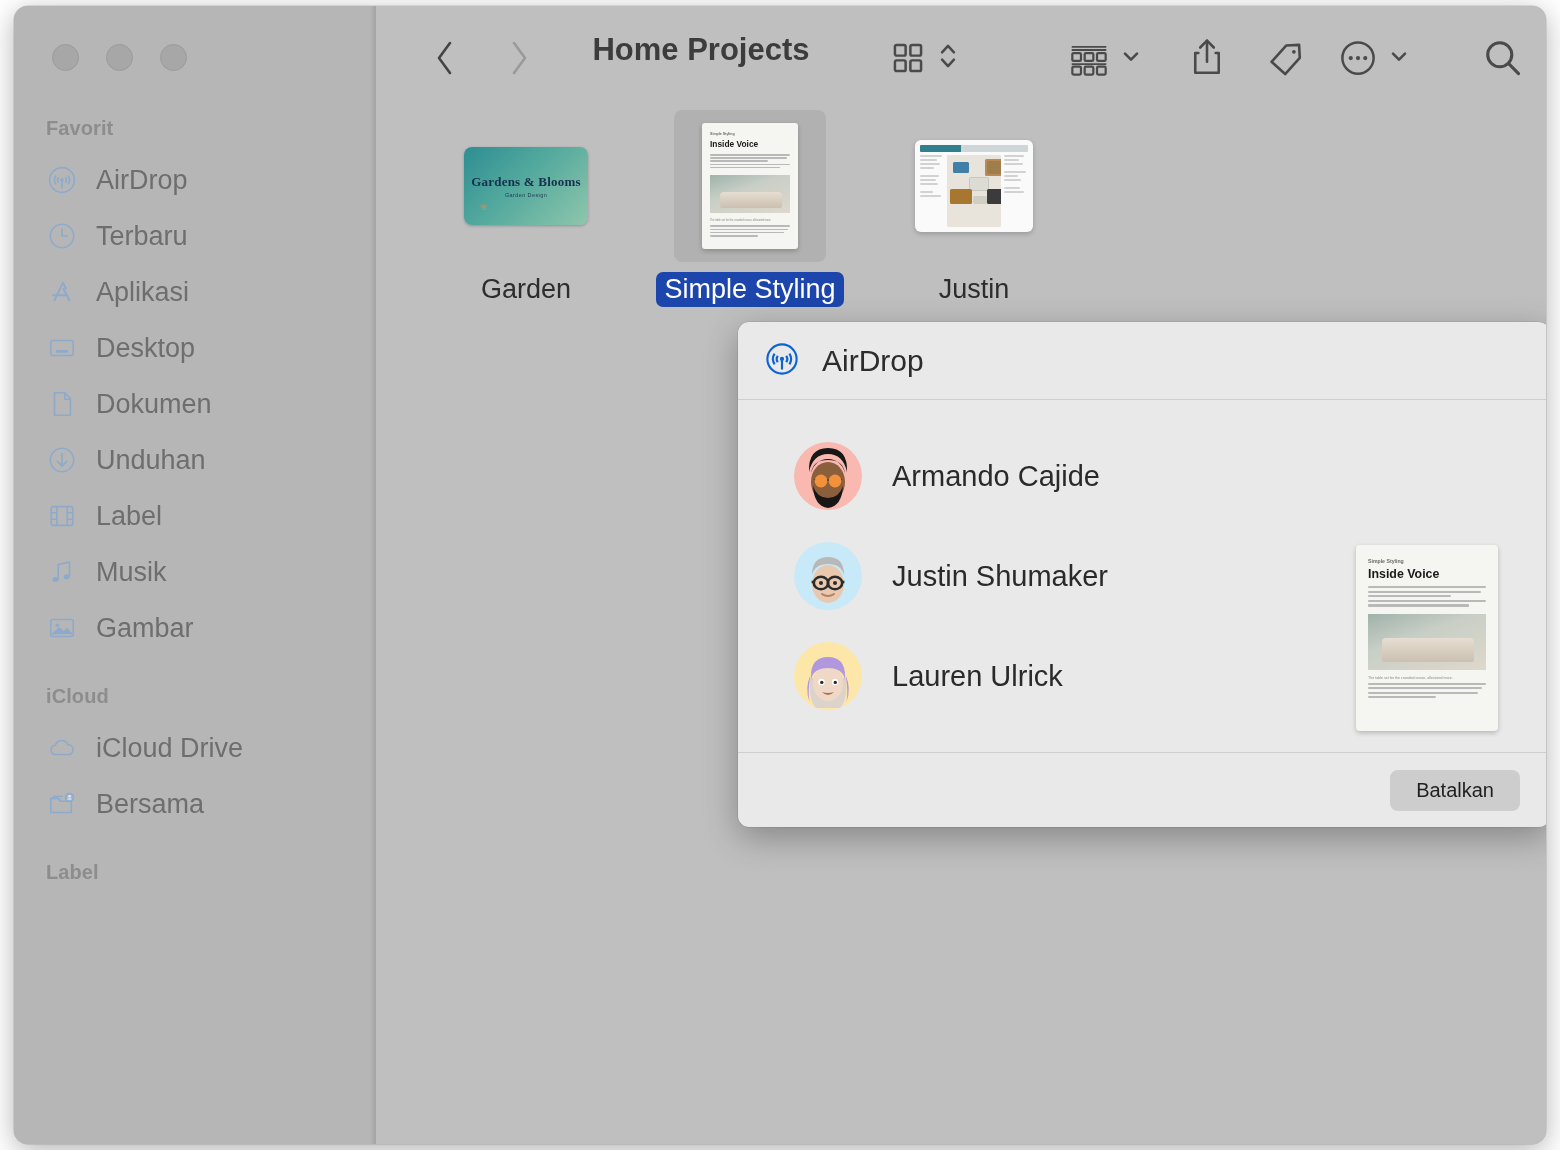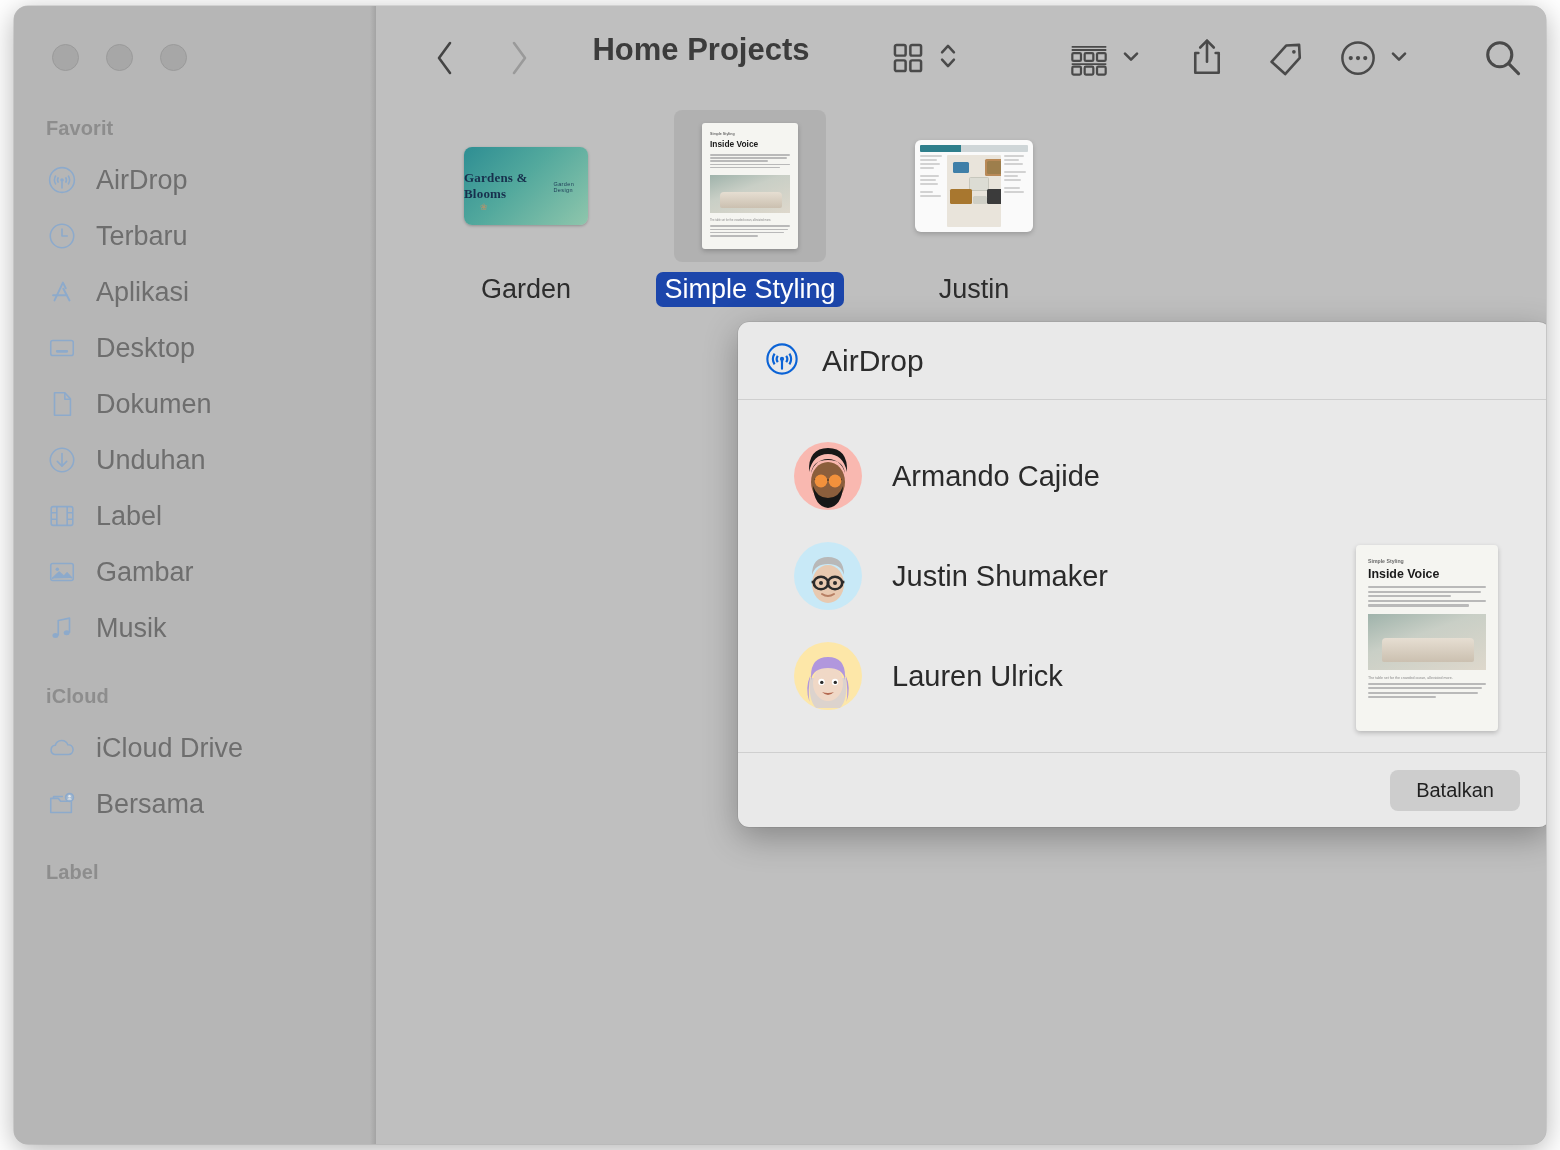--- a/index.html
+++ b/index.html
@@ -137,21 +137,21 @@
   .file-item.selected .file-name {
     background: #1c46ab; color: #fff;
   }
 
   
   .thumb-garden {
     width: 124px; height: 78px; border-radius: 8px;
     background: linear-gradient(135deg, #2e8e93 0%, #53a99d 45%, #8fc6ac 100%);
     position: relative; overflow: hidden;
     box-shadow: 0 1px 3px rgba(0,0,0,0.25);
-    display:flex; flex-direction:row; align-items:center; justify-content:center;
+    display:flex; flex-direction:column; align-items:center; justify-content:center;
   }
   .thumb-garden .g-t1 { font-family:"Liberation Serif", serif; font-size: 13px; color:#17304d; font-weight:bold; letter-spacing:0.2px;}
   .thumb-garden .g-t2 { font-size: 5.5px; color:#1d3a56; margin-top:2px; letter-spacing:0.4px;}
   .thumb-garden .g-sprig { position:absolute; left:16px; bottom:13px; font-size:9px; color:#b8936b; opacity:0.85;}
 
   
   .thumb-doc {
     width: 96px; height: 126px;
     background: #f5f5f1; border-radius: 3px;
     box-shadow: 0 2px 5px rgba(0,0,0,0.22);
@@ -341,38 +341,38 @@
             <rect x="4.5" y="6" width="23" height="20" rx="2"></rect>
             <path d="M10.5 6 L10.5 26 M21.5 6 L21.5 26"></path>
             <path d="M4.5 12.5 L10.5 12.5 M4.5 19.5 L10.5 19.5 M21.5 12.5 L27.5 12.5 M21.5 19.5 L27.5 19.5"></path>
           </svg>
         </span>
         <span class="s-label">Label</span>
       </div>
 
       <div class="side-item">
         <span class="s-icon">
+          <svg width="30" height="30" viewBox="0 0 32 32" fill="none" stroke="#7ea6d4" stroke-width="1.8" stroke-linejoin="round">
+            <path d="M12 24 L12 8 L24 5.5 L24 21"></path>
+            <ellipse cx="9" cy="24" rx="3.2" ry="2.7" fill="#7ea6d4" stroke="none"></ellipse>
+            <ellipse cx="21" cy="21" rx="3.2" ry="2.7" fill="#7ea6d4" stroke="none"></ellipse>
+          </svg>
+        </span>
+        <span class="s-label">Musik</span>
+      </div>
+
+      <div class="side-item">
+        <span class="s-icon">
           <svg width="30" height="30" viewBox="0 0 32 32" fill="none" stroke="#7ea6d4" stroke-width="1.7" stroke-linejoin="round">
             <rect x="4" y="7" width="24" height="18" rx="2"></rect>
             <circle cx="11" cy="13" r="1.9" fill="#7ea6d4" stroke="none"></circle>
             <path d="M5.5 23 L13 16 L18 20.5 L21.5 17 L26.5 22.5" fill="#7ea6d4" stroke="#7ea6d4"></path>
           </svg>
         </span>
         <span class="s-label">Gambar</span>
-      </div>
-
-      <div class="side-item">
-        <span class="s-icon">
-          <svg width="30" height="30" viewBox="0 0 32 32" fill="none" stroke="#7ea6d4" stroke-width="1.8" stroke-linejoin="round">
-            <path d="M12 24 L12 8 L24 5.5 L24 21"></path>
-            <ellipse cx="9" cy="24" rx="3.2" ry="2.7" fill="#7ea6d4" stroke="none"></ellipse>
-            <ellipse cx="21" cy="21" rx="3.2" ry="2.7" fill="#7ea6d4" stroke="none"></ellipse>
-          </svg>
-        </span>
-        <span class="s-label">Musik</span>
       </div>
     </div>
 
     <div id="icloud-header" class="side-section-header">iCloud</div>
 
     <div id="icloud-list" class="side-list">
       <div class="side-item">
         <span class="s-icon">
           <svg width="30" height="30" viewBox="0 0 32 32" fill="none" stroke="#7ea6d4" stroke-width="1.7" stroke-linejoin="round">
             <path d="M8.5 23 A5 5 0 0 1 8.9 13.1 A7 7 0 0 1 22.2 12.6 A5.2 5.2 0 0 1 23 23 Z"></path>

